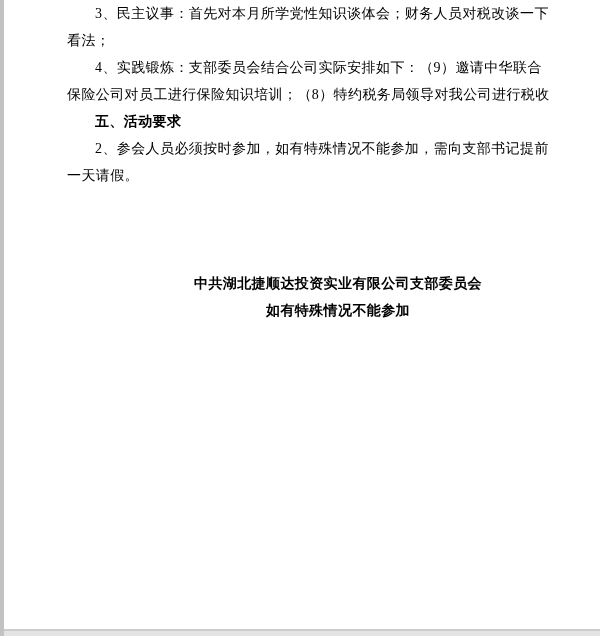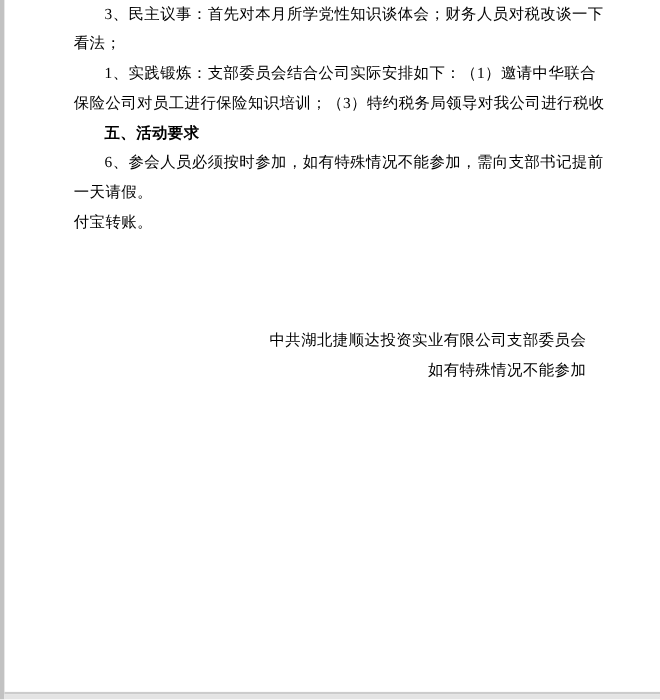--- a/index.html
+++ b/index.html
@@ -55,38 +55,38 @@
   }
   .line {
     height: 27px;
     white-space: nowrap;
     letter-spacing: 0.4px;
   }
   .line.indent { padding-left: 28px; }
   .line.bold { font-weight: bold; }
   .line.signature {
     padding-left: 76px;
-    text-align: right;
+    text-align: center;
+    font-weight: bold;
   }
 </style>
 </head>
 <body>
 
 <div class="page">
   <div class="left-strip"></div>
   <div class="right-edge"></div>
   <div class="content" id="doc-body">
       <div class="line indent">3、民主议事：首先对本月所学党性知识谈体会；财务人员对税改谈一下</div>
       <div class="line">看法；</div>
-      <div class="line indent">1、实践锻炼：支部委员会结合公司实际安排如下：（1）邀请中华联合</div>
-      <div class="line">保险公司对员工进行保险知识培训；（3）特约税务局领导对我公司进行税收</div>
+      <div class="line indent">4、实践锻炼：支部委员会结合公司实际安排如下：（9）邀请中华联合</div>
+      <div class="line">保险公司对员工进行保险知识培训；（8）特约税务局领导对我公司进行税收</div>
       <div class="line indent bold">五、活动要求</div>
-      <div class="line indent">6、参会人员必须按时参加，如有特殊情况不能参加，需向支部书记提前</div>
+      <div class="line indent">2、参会人员必须按时参加，如有特殊情况不能参加，需向支部书记提前</div>
       <div class="line">一天请假。</div>
-      <div class="line">付宝转账。</div>
       <div class="line blank"></div>
       <div class="line blank"></div>
       <div class="line blank"></div>
       <div class="line signature">中共湖北捷顺达投资实业有限公司支部委员会</div>
       <div class="line signature">如有特殊情况不能参加</div>
     </div>
   <div class="bottom-line"></div>
   <div class="bottom-strip"></div>
 </div>
 

